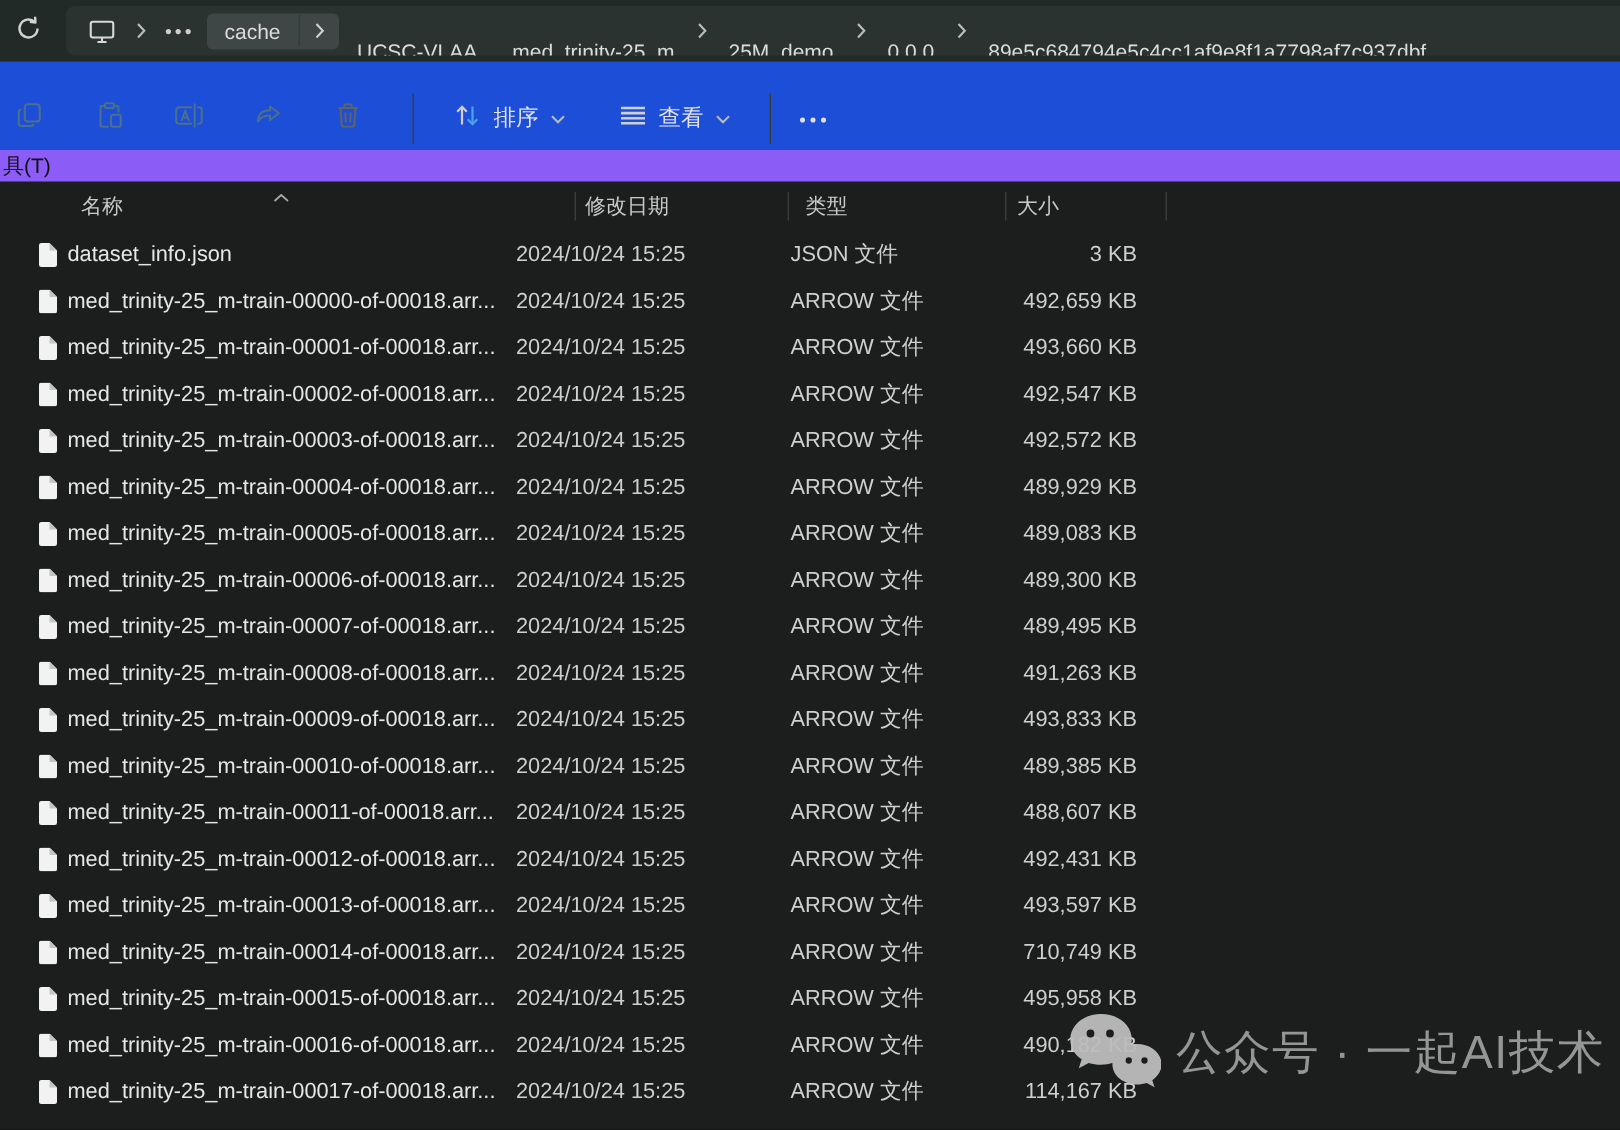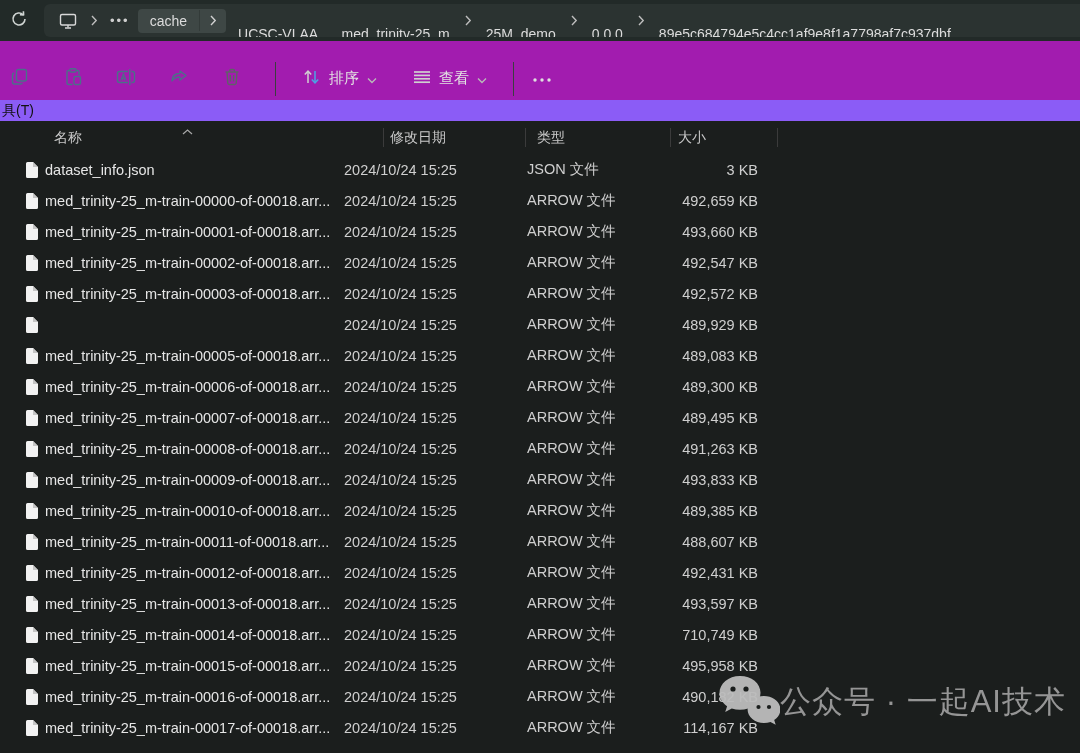--- a/index.html
+++ b/index.html
@@ -37,21 +37,21 @@
   .crumb-pill .pill-text { padding:4px 12px; }
   .crumb-pill .pill-chev {
     padding:5px 9px; border-left:1px solid #333b39;
     display:flex; align-items:center;
   }
   .overflow-dots { letter-spacing:2px; font-size:13px; color:#cfcfcf; cursor:pointer; }
 
   
   .toolbar {
     position:absolute; top:41px; left:0; right:0; height:75px;
-    background:#a21caf; display:flex; align-items:center; padding-left:2px;
+    background:#1d4ed8; display:flex; align-items:center; padding-left:2px;
   }
   .tb-btn {
     width:36px; height:38px; margin-right:17px;
     background:transparent; border:none; display:flex;
     align-items:center; justify-content:center; cursor:pointer;
   }
   .tb-divider { width:1px; height:34px; background:#3a3f3e; margin:0 8px; }
   .tb-text-btn {
     background:transparent; border:none; color:#e2e2e2;
     display:flex; align-items:center; gap:8px;
@@ -94,22 +94,22 @@
   .cell { font-size:14.5px; color:#cfcfcf; white-space:nowrap; overflow:hidden; }
   .c-name { display:flex; align-items:center; gap:7px; padding-left:25px; color:#e6e6e6; }
   .c-date { padding-left:7px; }
   .c-type { padding-left:12px; }
   .c-size { text-align:right; padding-right:10px; }
   .ficon { display:flex; align-items:center; flex:0 0 auto; }
 
   
   .watermark {
     position:absolute; left:712px; top:672px; width:360px; height:60px;
-    display:flex; align-items:center; gap:0;
-    pointer-events:none; z-index:5;justify-content:center;
+    display:flex; align-items:center; gap:10px;
+    pointer-events:none; z-index:5;
   }
   .watermark .wm-text {
     font-size:31px; color:#a0a0a0; opacity:0.92; letter-spacing:1px; white-space:nowrap;
   }
 </style>
 </head>
 <body>
 
 <div class="window">
 
@@ -374,20 +374,21 @@
         <div class="cell c-size">492,572 KB</div>
       </div>
       <div class="row">
         <div class="cell c-name">
           <span class="ficon">
             <svg width="13" height="16" viewBox="0 0 13 16">
               <path d="M1 1.5 A1.5 1.5 0 0 1 2.5 0 H8 L13 5 V14.5 A1.5 1.5 0 0 1 11.5 16 H2.5 A1.5 1.5 0 0 1 1 14.5 Z" fill="#f2f2f2"></path>
               <path d="M8 0 L13 5 H8 Z" fill="#c4c4c4"></path>
             </svg>
           </span>
+          <span>med_trinity-25_m-train-00004-of-00018.arr...</span>
         </div>
         <div class="cell c-date">2024/10/24 15:25</div>
         <div class="cell c-type">ARROW 文件</div>
         <div class="cell c-size">489,929 KB</div>
       </div>
       <div class="row">
         <div class="cell c-name">
           <span class="ficon">
             <svg width="13" height="16" viewBox="0 0 13 16">
               <path d="M1 1.5 A1.5 1.5 0 0 1 2.5 0 H8 L13 5 V14.5 A1.5 1.5 0 0 1 11.5 16 H2.5 A1.5 1.5 0 0 1 1 14.5 Z" fill="#f2f2f2"></path>

